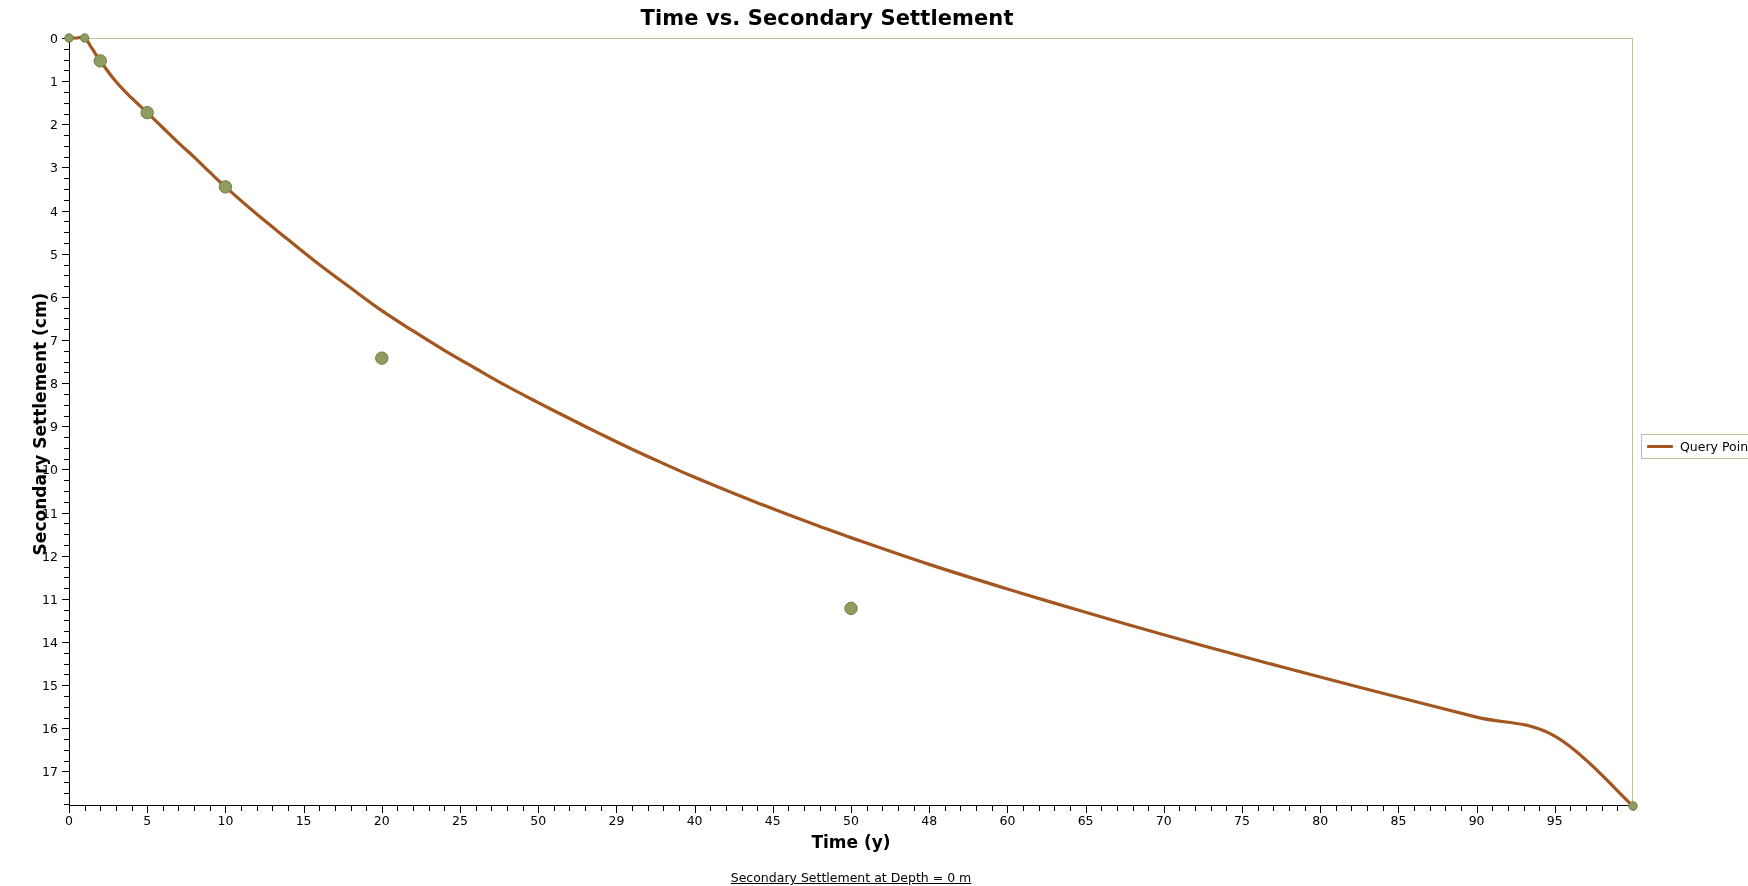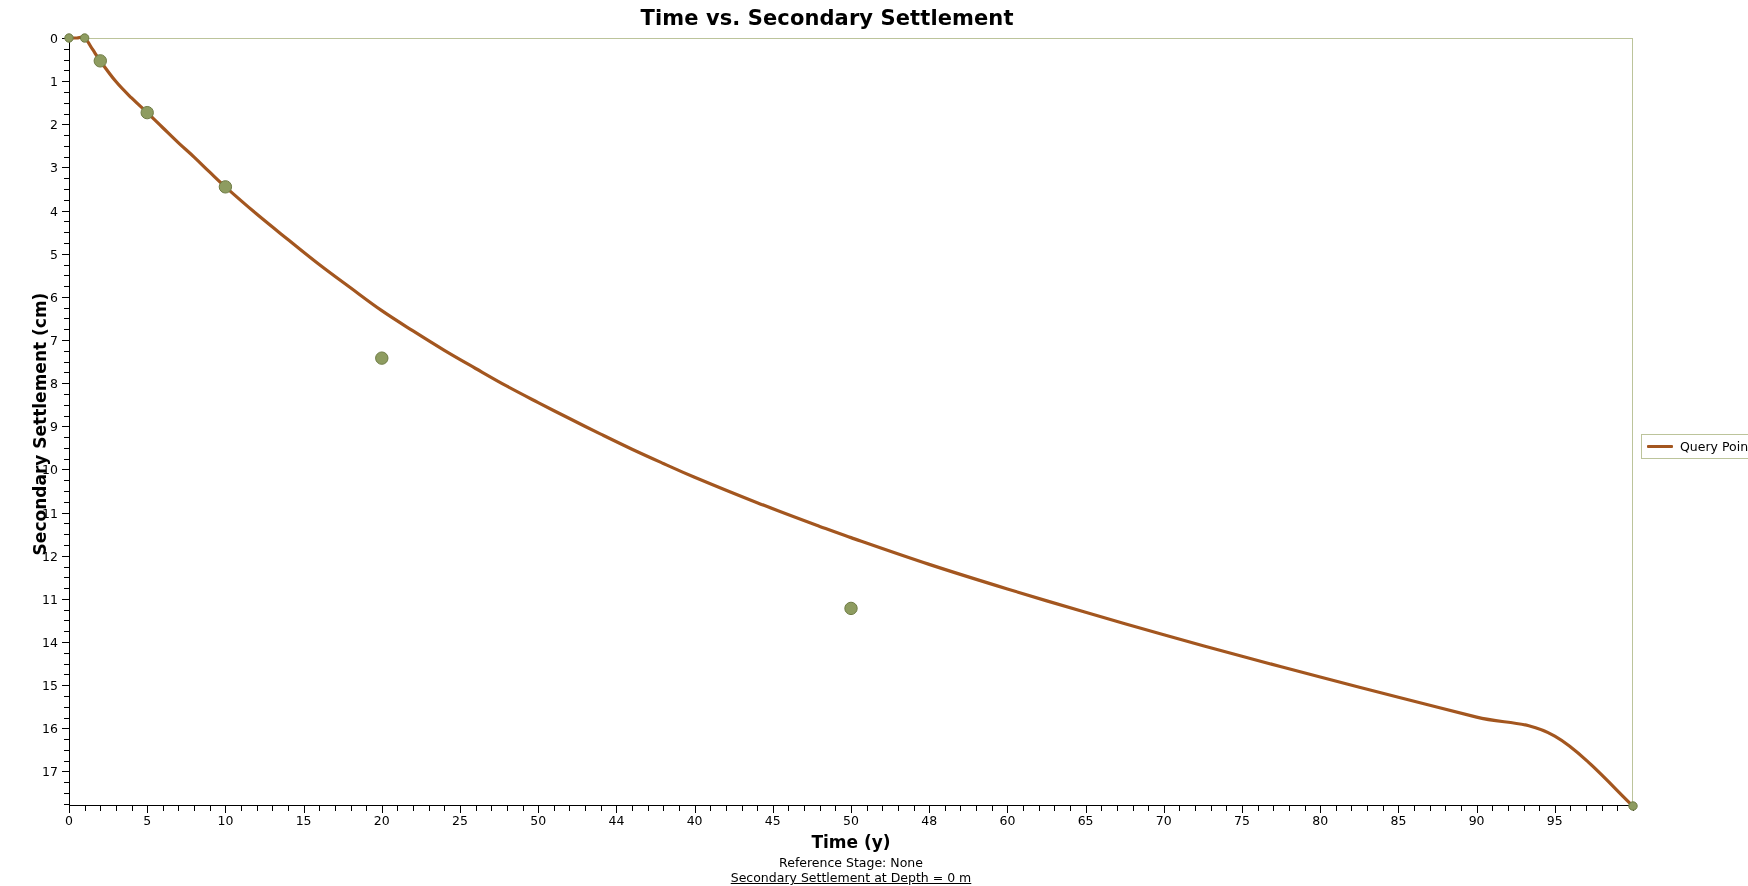--- a/index.html
+++ b/index.html
@@ -408,21 +408,21 @@
       <div class="tick-y major" style="top: 771.483px;"></div>
     </div>
   <div id="ticklabels-layer">
       <div class="tlabel-x" style="left: 57px;">0</div>
       <div class="tlabel-x" style="left: 135.2px;">5</div>
       <div class="tlabel-x" style="left: 213.4px;">10</div>
       <div class="tlabel-x" style="left: 291.6px;">15</div>
       <div class="tlabel-x" style="left: 369.8px;">20</div>
       <div class="tlabel-x" style="left: 448px;">25</div>
       <div class="tlabel-x" style="left: 526.2px;">50</div>
-      <div class="tlabel-x" style="left: 604.4px;">44</div>
+      <div class="tlabel-x" style="left: 604.4px;">29</div>
       <div class="tlabel-x" style="left: 682.6px;">40</div>
       <div class="tlabel-x" style="left: 760.8px;">45</div>
       <div class="tlabel-x" style="left: 839px;">50</div>
       <div class="tlabel-x" style="left: 917.2px;">48</div>
       <div class="tlabel-x" style="left: 995.4px;">60</div>
       <div class="tlabel-x" style="left: 1073.6px;">65</div>
       <div class="tlabel-x" style="left: 1151.8px;">70</div>
       <div class="tlabel-x" style="left: 1230px;">75</div>
       <div class="tlabel-x" style="left: 1308.2px;">80</div>
       <div class="tlabel-x" style="left: 1386.4px;">85</div>
@@ -463,16 +463,15 @@
   </svg>
 
   <div id="xaxis-title">Time (y)</div>
   <div id="yaxis-title">Secondary Settlement (cm)</div>
 
   <div id="legend-box">
     <span id="legend-swatch"></span>
     <span id="legend-label">Query Point 1</span>
   </div>
 
-  <div class="footnote" id="footnote-1">Reference Stage: None</div>
   <div class="footnote" id="footnote-2">Secondary Settlement at Depth = 0 m</div>
 
 </div>
 
 </body></html>

